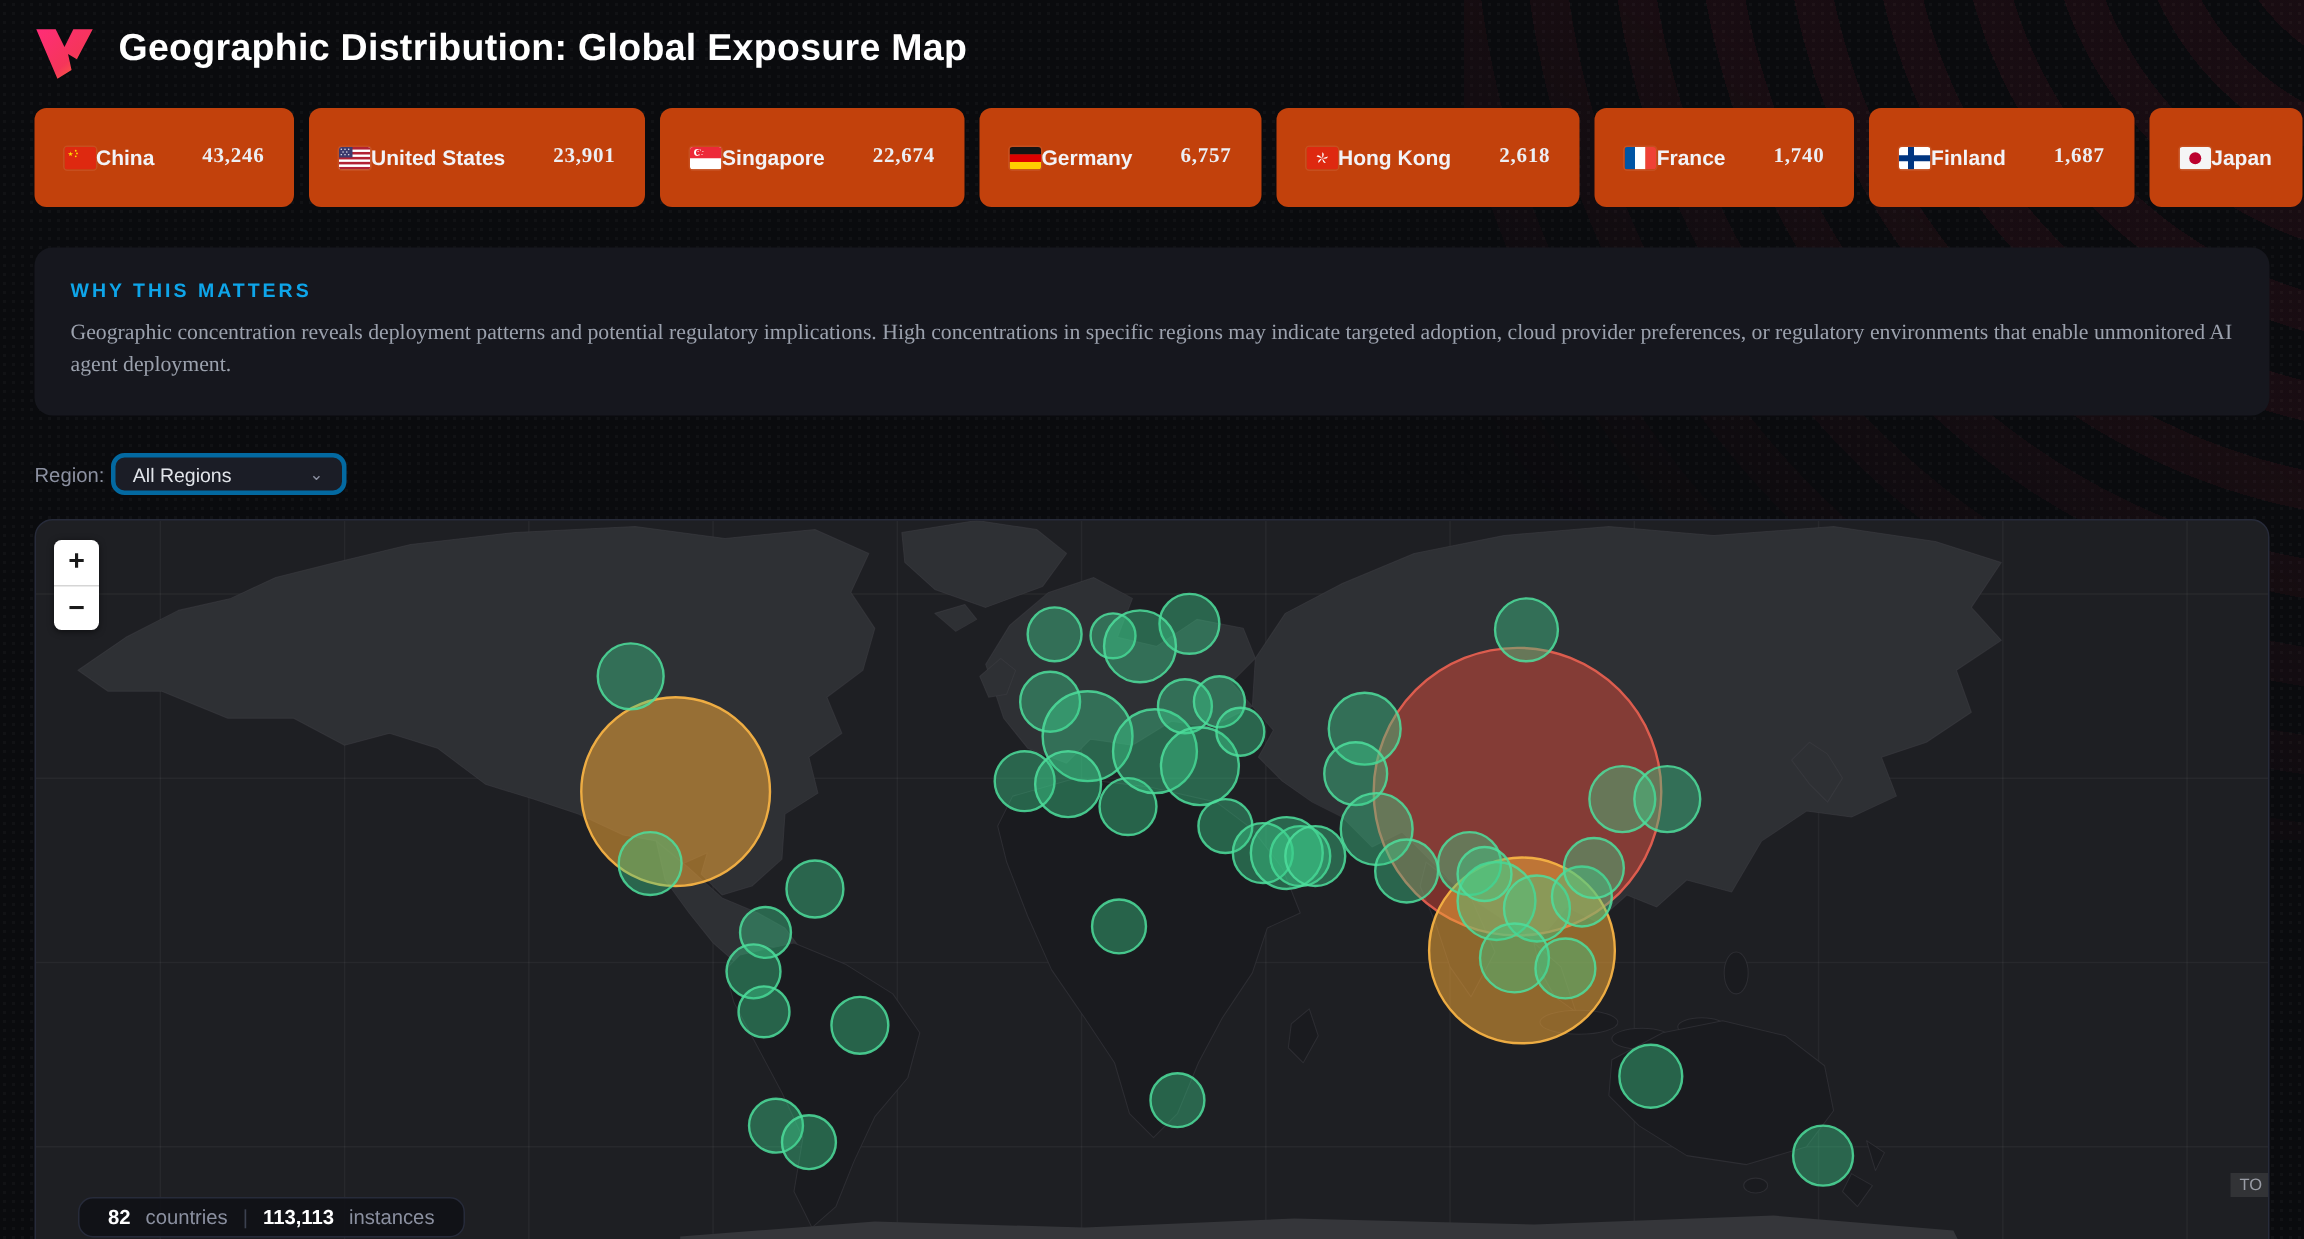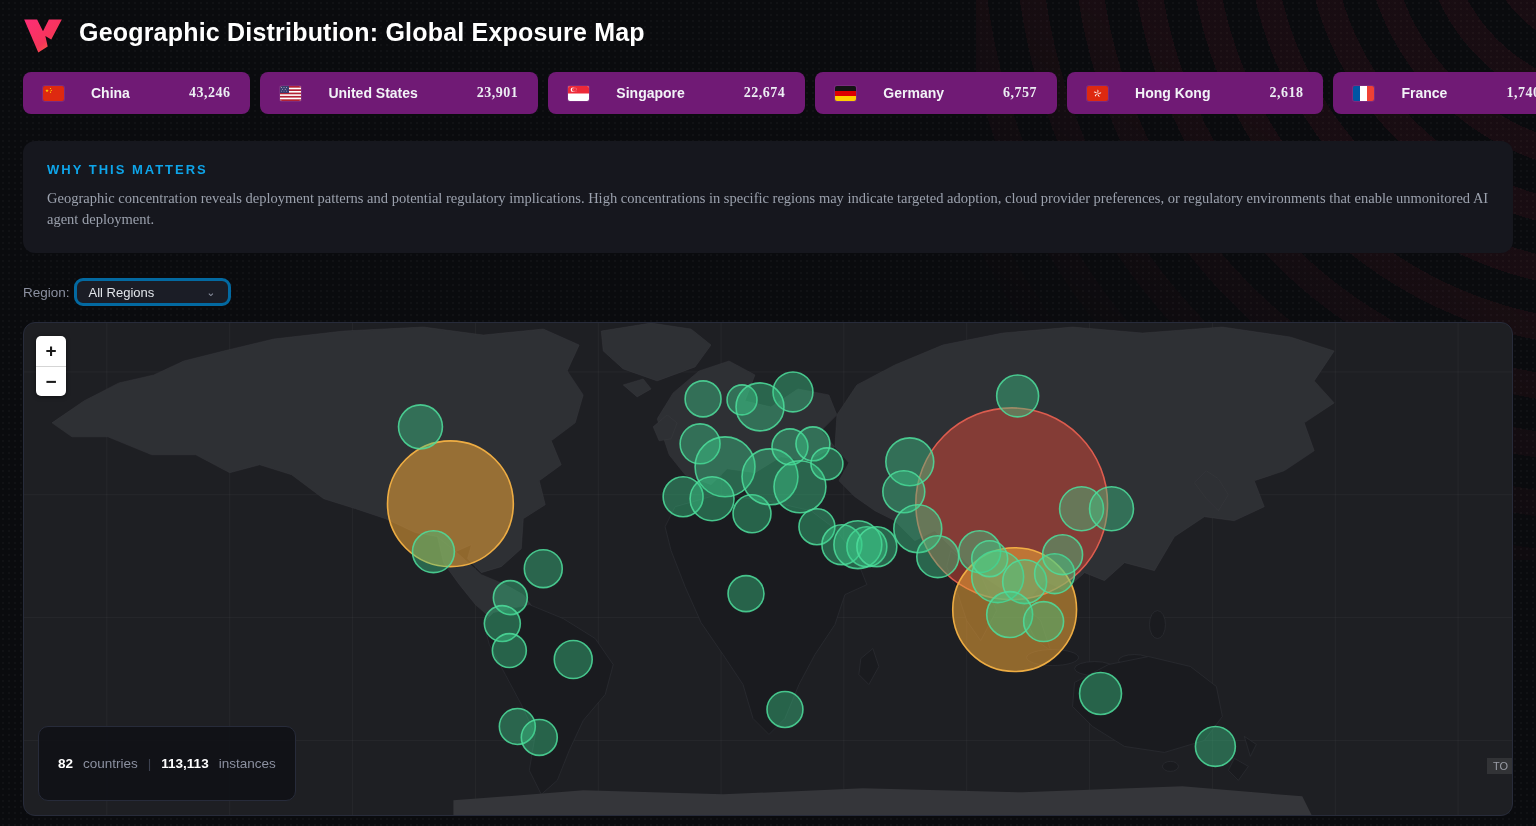--- a/index.html
+++ b/index.html
@@ -28,22 +28,22 @@
   .page { position:relative; z-index:1; padding:0 23px; }
 
   
   .header { display:flex; gap:16px; padding:18px 0 14px 0; }
   .logo { width:40px; height:36px; flex:0 0 auto; }
   .title { font-size:25px; font-weight:800; letter-spacing:0.2px; color:#fff; }
 
   
   .cards { display:flex; gap:10px; margin-top:4px; }
   .card {
-    display:flex; align-items:center; gap:27px;
-    background:#701a75; border-radius:8px; padding:13px 20px;
+    display:flex; align-items:center; gap:0;
+    background:#c2410c; border-radius:8px; padding:25px 20px;
     white-space:nowrap;
   }
   .flag { width:21px; height:15px; border-radius:2px; overflow:hidden; flex:0 0 auto;
           box-shadow:0 0 0 1px rgba(255,255,255,0.08); }
   .flag svg { display:block; }
   .card-name { font-size:14px; font-weight:700; color:#f2f3f7; }
   .card-value { font-family:Liberation Serif, serif; font-size:14px; font-weight:700;
                 color:#eceef3; letter-spacing:0.5px;margin-left:32px; }
 
   
@@ -85,24 +85,24 @@
     border-radius:5px; overflow:hidden; box-shadow:0 1px 4px rgba(0,0,0,0.5);
   }
   .zoom-btn {
     width:30px; height:30px; background:#fff; color:#1a1a1a; border:0;
     font-size:19px; font-weight:700; line-height:28px; cursor:pointer;
     display:block; font-family:"Liberation Sans",sans-serif;
   }
   .zoom-btn + .zoom-btn { border-top:1px solid #d5d5d5; }
 
   .stats-chip {
-    position:absolute; left:14px; bottom:14px; z-index:5;
+    position:absolute; left:28px; bottom:14px; z-index:5;
     display:flex; align-items:flex-end; gap:10px;
     background:rgba(16,17,23,0.92); border:1px solid #272b3a; border-radius:10px;
-    padding:29px 19px; font-size:13.5px;
+    padding:5px 19px; font-size:13.5px;
   }
   .stat-num { font-weight:800; color:#fff; }
   .stat-lbl { color:#8b90a0; }
   .stat-div { color:#3c4150; }
 
   .attribution {
     position:absolute; right:0; bottom:41px; z-index:3;
     background:rgba(255,255,255,0.09); color:#9a9da6;
     font-size:11px; padding:2px 4px 2px 6px;
   }

